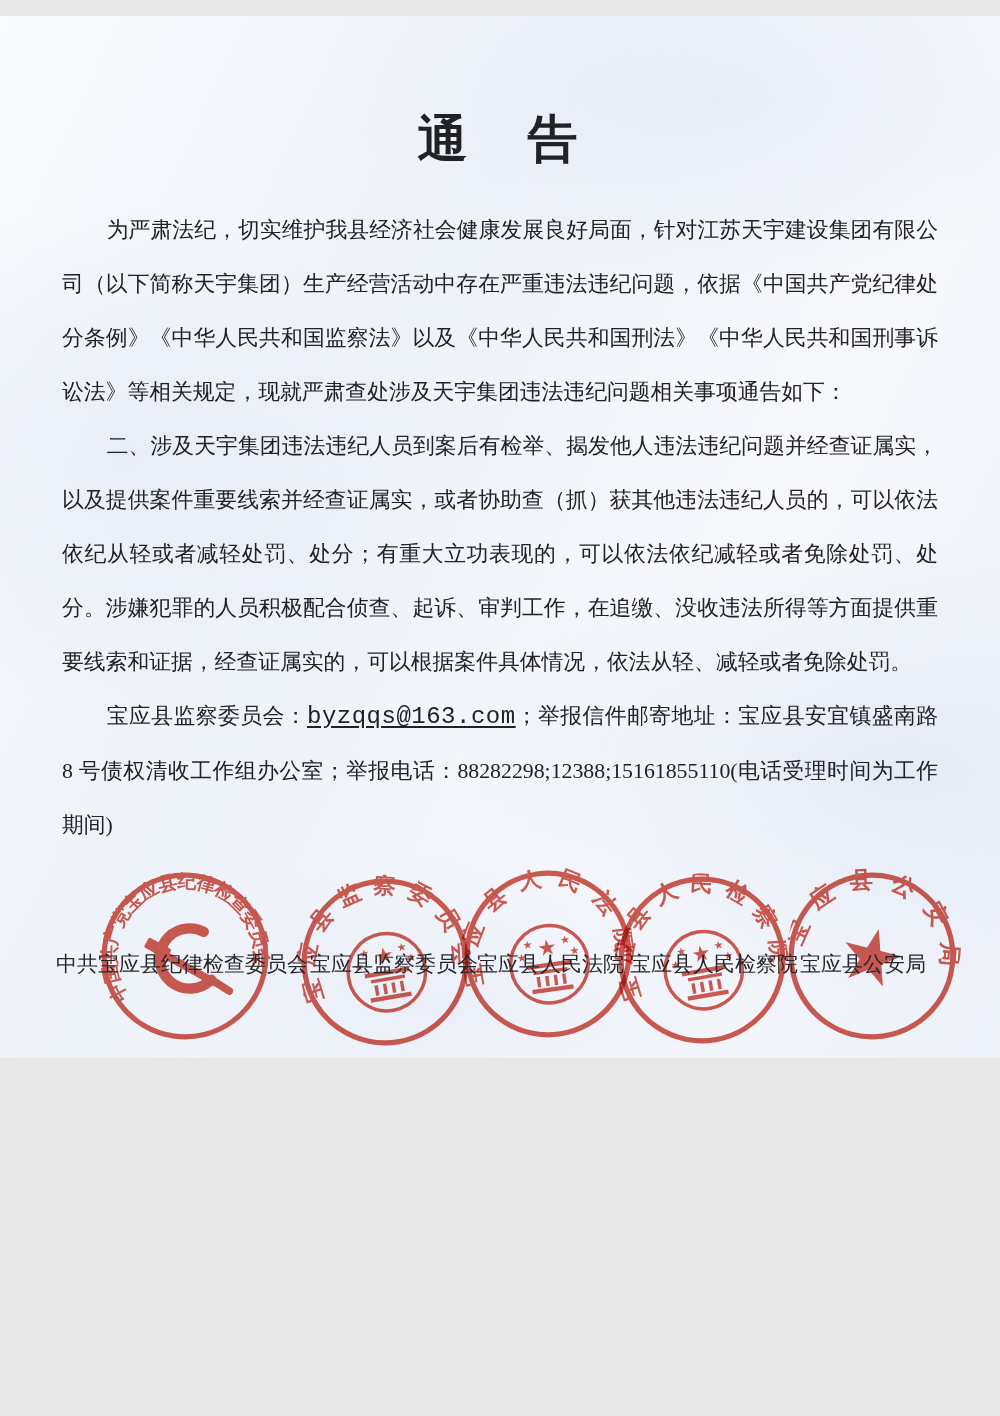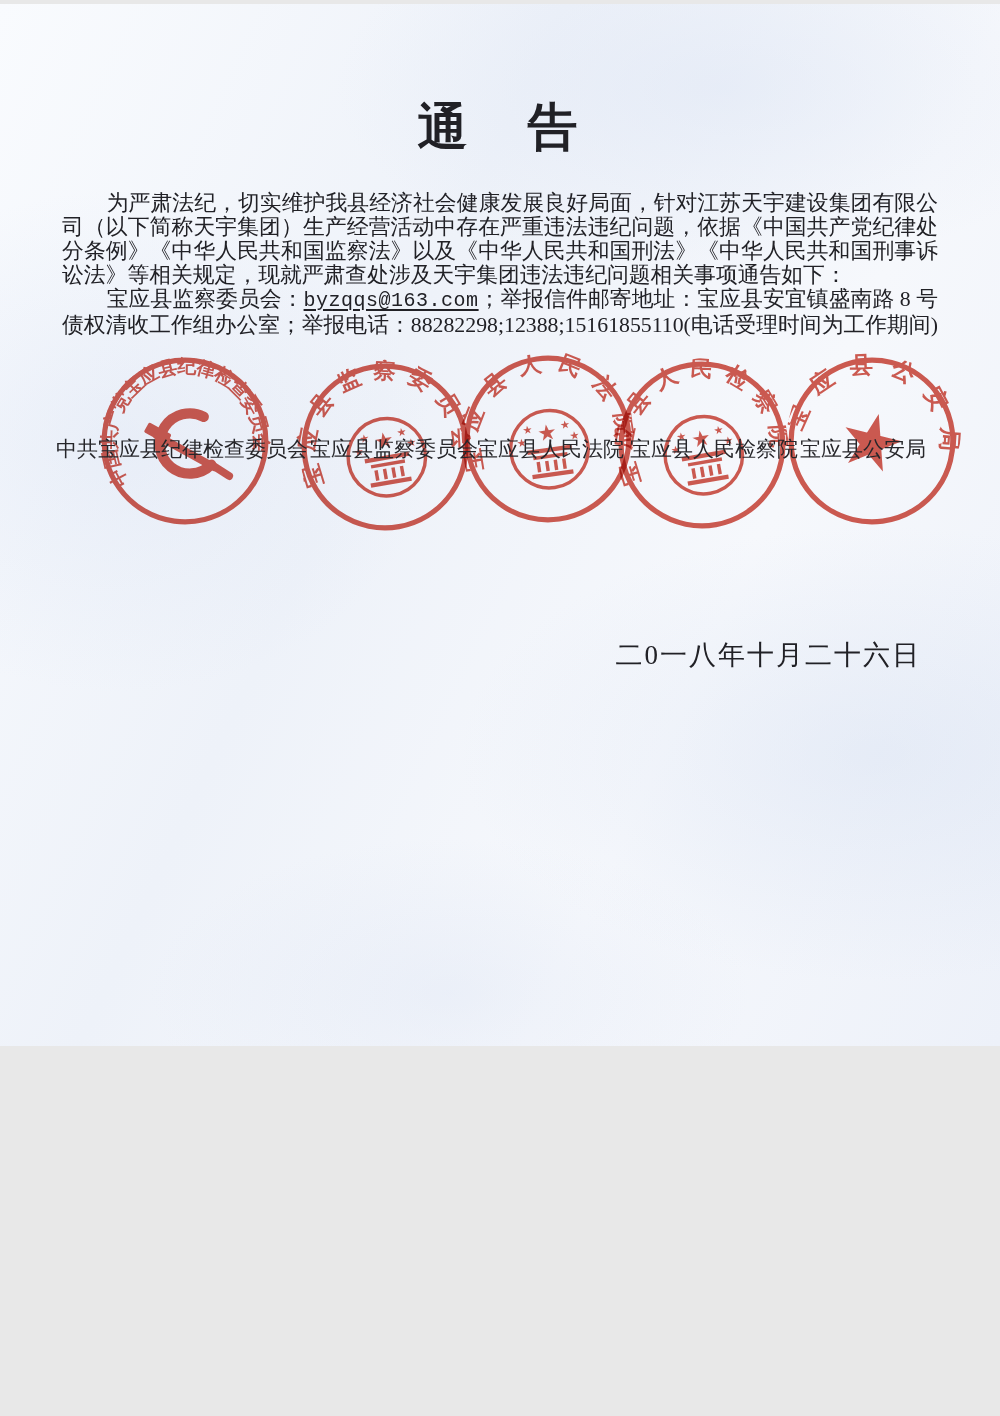--- a/index.html
+++ b/index.html
@@ -1,45 +1,45 @@
 <!DOCTYPE html>
 <html style="--seal-red: #cf4a3e; --text-black: #212126; --paper: #f3f6fb;"><head>
 <meta charset="utf-8">
 <style>
   html,body { margin:0; padding:0; background:#e8e8e8; }
   .page {
     position:relative;
     width:1000px; height:1042px;
-    margin:4px auto;
+    margin:16px auto;
     overflow:hidden;
     color:var(--text-black,#212126);
     font-family:"Liberation Serif","DejaVu Serif",serif;
     background:
       radial-gradient(ellipse 620px 300px at 72% 8%,  rgba(213,223,242,.38), transparent 62%),
       radial-gradient(ellipse 520px 420px at 12% 42%, rgba(208,219,240,.30), transparent 60%),
       radial-gradient(ellipse 700px 380px at 88% 72%, rgba(203,216,238,.32), transparent 60%),
       radial-gradient(ellipse 500px 260px at 45% 95%, rgba(210,220,240,.28), transparent 60%),
       linear-gradient(115deg,#f9fbfe 0%,#eef2f9 38%,#f6f8fc 68%,#edf1f9 100%);
   }
   .title {
     margin:0; padding-top:90px;
     text-align:center;
     font-family:"Liberation Sans","DejaVu Sans",sans-serif;
     font-size:50px; font-weight:bold;
     letter-spacing:.1em;
   }
   .content {
     margin:30px 62px 0 62px;
-    font-size:21.8px; line-height:24px;
+    font-size:21.8px; line-height:54px;
     text-align:justify;
   }
   .content p { margin:0; text-indent:2.05em; }
   .email {
     font-family:"Liberation Mono","DejaVu Sans Mono",monospace;
-    font-size:20px;
+    font-size:24px;
     color:inherit;
     text-decoration:underline;
     text-underline-offset:3px;
     letter-spacing:.5px;
   }
   .seals { position:relative; height:238px; margin-top:10px; }
   .seal {
     position:absolute; width:172px; height:172px;
     mix-blend-mode:multiply; opacity:.9;
   }
@@ -62,20 +62,21 @@
 </style>
 </head>
 <body>
 
 <div class="page">
 
   <h1 class="title">通　告</h1>
 
   <div class="content">
     <p>为严肃法纪，切实维护我县经济社会健康发展良好局面，针对江苏天宇建设集团有限公司（以下简称天宇集团）生产经营活动中存在严重违法违纪问题，依据《中国共产党纪律处分条例》《中华人民共和国监察法》以及《中华人民共和国刑法》《中华人民共和国刑事诉讼法》等相关规定，现就严肃查处涉及天宇集团违法违纪问题相关事项通告如下：</p>
+    <p>二、涉及天宇集团违法违纪人员到案后有检举、揭发他人违法违纪问题并经查证属实，以及提供案件重要线索并经查证属实，或者协助查（抓）获其他违法违纪人员的，可以依法依纪从轻或者减轻处罚、处分；有重大立功表现的，可以依法依纪减轻或者免除处罚、处分。涉嫌犯罪的人员积极配合侦查、起诉、审判工作，在追缴、没收违法所得等方面提供重要线索和证据，经查证属实的，可以根据案件具体情况，依法从轻、减轻或者免除处罚。</p>
     <p><span>宝应县监察委员会：</span><span class="email">byzqqs@163.com</span><span>；举报信件邮寄地址：宝应县安宜镇盛南路 8 号债权清收工作组办公室；举报电话：88282298;12388;15161855110(电话受理时间为工作期间)</span></p>
   </div>
 
   <div class="seals">
 
     <svg class="seal" style="left:99px;top:8px;transform:rotate(-14deg)" viewBox="0 0 200 200">
       <circle class="ring" cx="100" cy="100" r="94"></circle>
       <path class="arcpath" id="arc0" d="M 25,132 A 81,81 0 1 1 175,132"></path>
       <text font-size="22" letter-spacing="-1"><textPath href="#arc0" xlink:href="#arc0" startOffset="50%" text-anchor="middle">中国共产党宝应县纪律检查委员会</textPath></text>
       <g class="emblem" transform="translate(100,108)">

